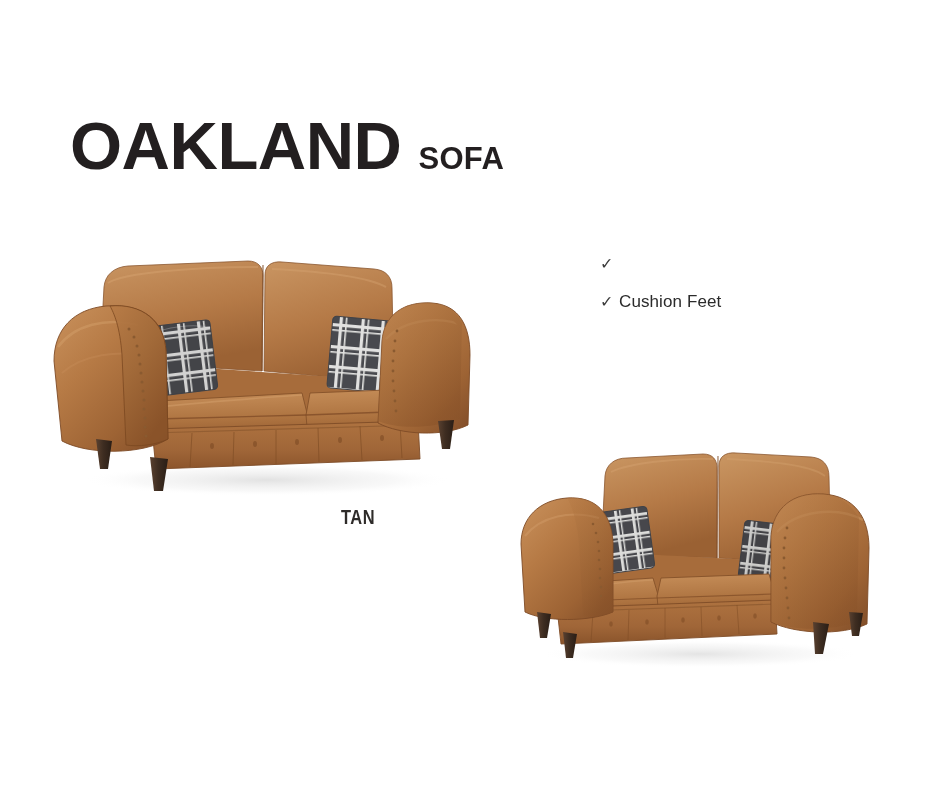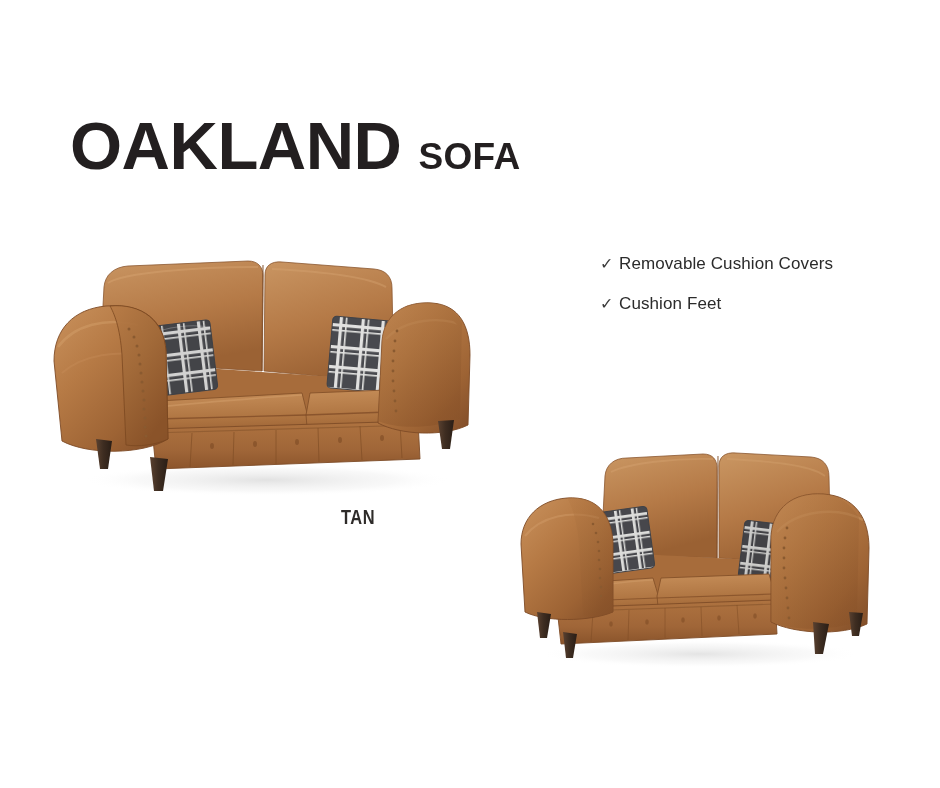--- a/index.html
+++ b/index.html
@@ -32,21 +32,21 @@
   .title-main {
     font-family: "Liberation Sans", sans-serif;
     font-size: 67px;
     font-weight: 700;
     letter-spacing: -0.5px;
     color: #231f20;
     line-height: 1;
   }
   .title-sub {
     font-family: "Liberation Sans", sans-serif;
-    font-size: 37px;
+    font-size: 31px;
     font-weight: 700;
     letter-spacing: 0.3px;
     color: #231f20;
     line-height: 1;
     margin-left: 17px;
   }
 
   
   .features {
     position: absolute;
@@ -100,21 +100,20 @@
 
   <div class="title-block">
     <span class="title-main">OAKLAND</span>
     <span class="title-sub">SOFA</span>
   </div>
 
   <div class="features">
 
     <div class="feature-row">
       <span class="feature-check">✓</span>
-      <span class="feature-label">Removable Cushion Covers</span>
     </div>
 
     <div class="feature-row">
       <span class="feature-check">✓</span>
       <span class="feature-label">Cushion Feet</span>
     </div>
 
   </div>
 
   <div class="color-label">TAN</div>

